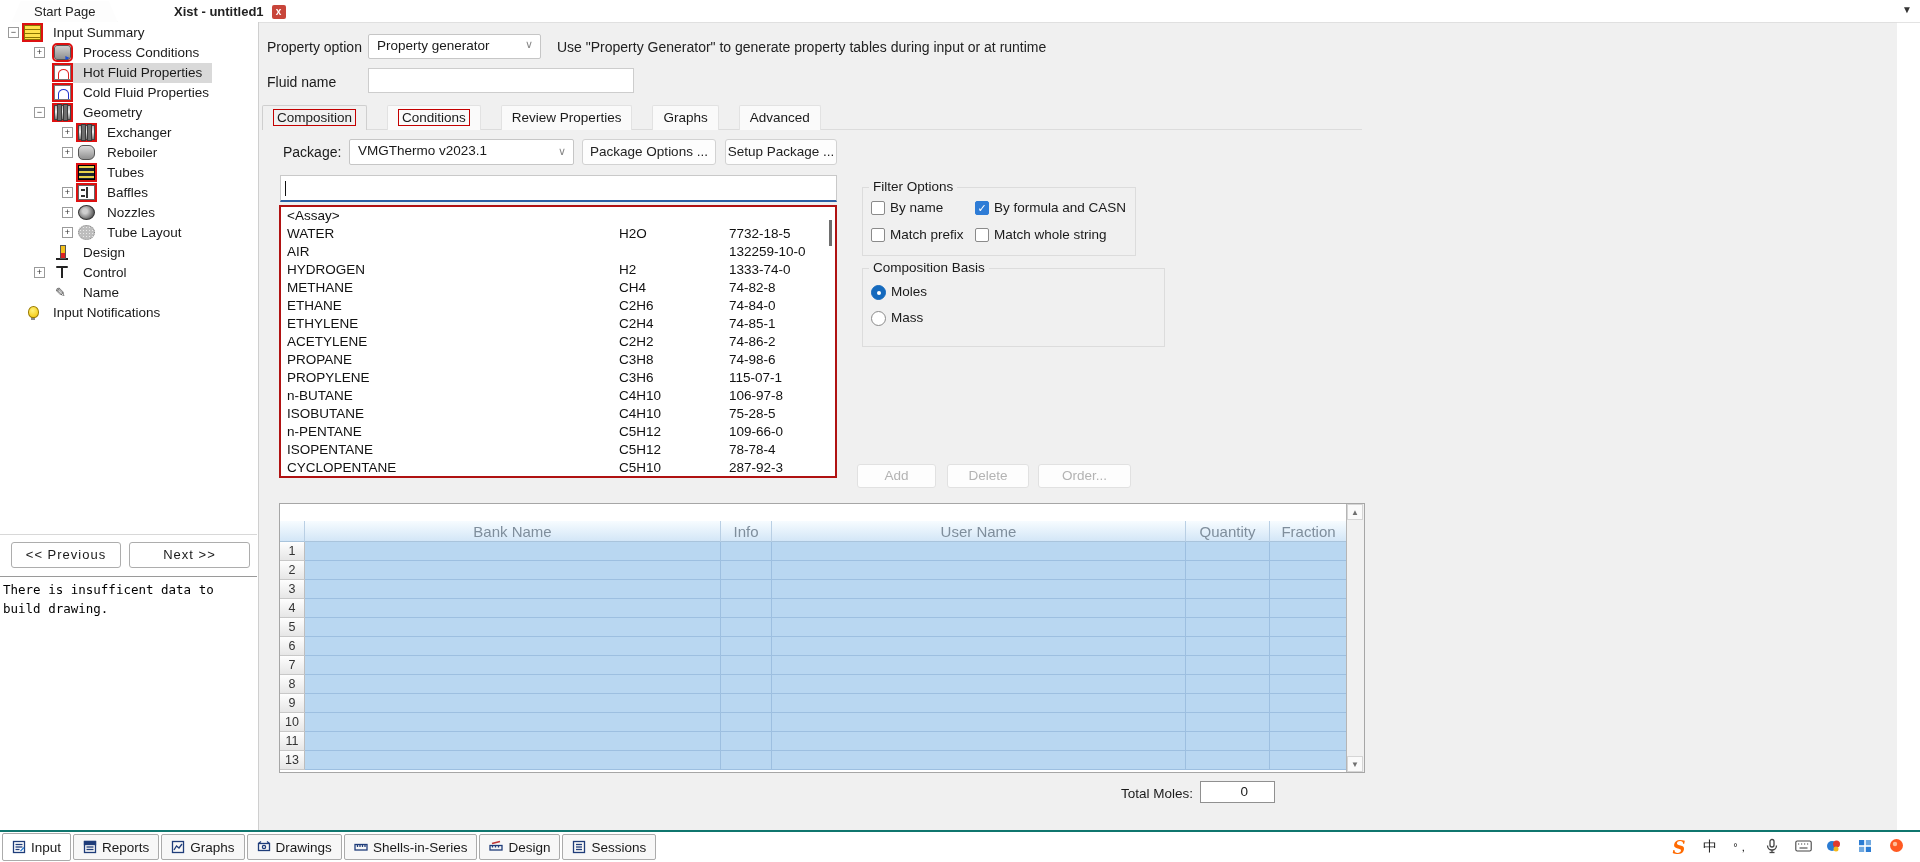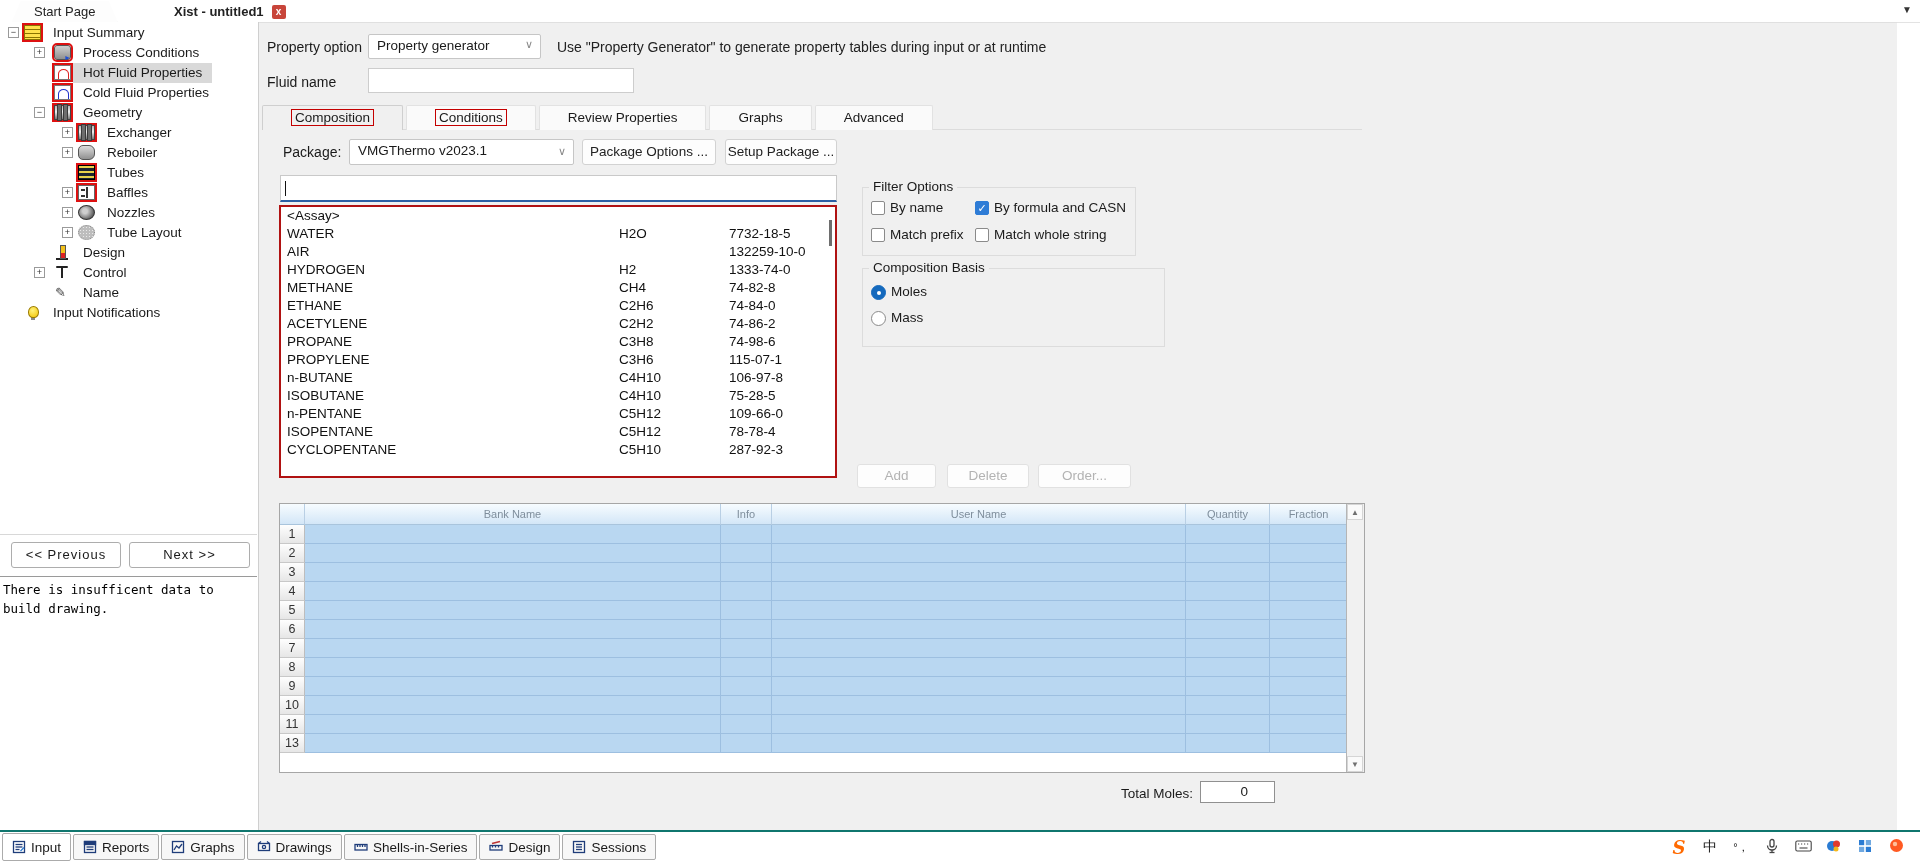--- a/index.html
+++ b/index.html
@@ -71,21 +71,21 @@
             font-size:13.5px;padding:3px 20px 0 8px;cursor:pointer;}
   .dropdown .chev{position:absolute;right:7px;top:3px;color:#888;font-size:11px;}
   .textbox{position:absolute;background:#fff;border:1px solid #cdcdcd;box-sizing:border-box;}
   .btn{position:absolute;background:#fdfdfd;border:1px solid #d2d2d2;border-radius:3px;font-size:13.5px;
        text-align:center;box-sizing:border-box;color:#222;cursor:pointer;}
   .btn.disabled{color:#b3b3b3;border-color:#e1e1e1;cursor:default;}
 
   
   #main-tabs{position:absolute;left:3px;top:82px;height:24px;display:flex;}
   #main-tabs-underline{position:absolute;left:3px;top:106px;width:1100px;border-top:1px solid #dcdcdc;}
-  .mtab{height:24px;line-height:23px;padding:0 28px;margin-right:3px;font-size:13.5px;background:#fafafa;
+  .mtab{height:24px;line-height:23px;padding:0 10px;margin-right:20px;font-size:13.5px;background:#fafafa;
         border:1px solid #e2e2e2;border-bottom:none;border-radius:2px 2px 0 0;cursor:pointer;}
   .mtab.active{background:#f0f0f0;border-color:#cfcfcf;}
   .mtab .rbox{border:1px solid #c40000;padding:0 3px;}
 
   
   #search-box{position:absolute;left:21px;top:152px;width:557px;height:27px;background:#fff;
       border:1px solid #c9c9c9;border-bottom:2px solid #2b5fa3;box-sizing:border-box;}
   #search-caret{position:absolute;left:4px;top:5px;width:1px;height:15px;background:#111;}
   #component-list{position:absolute;left:20px;top:182px;width:558px;height:273px;background:#fff;
       border:2px solid #b01212;box-sizing:border-box;overflow:hidden;}
@@ -101,22 +101,22 @@
   .cb{position:absolute;width:14px;height:14px;border:1px solid #8a8a8a;border-radius:2px;background:#fff;box-sizing:border-box;cursor:pointer;}
   .cb.checked{background:#2e7cd6;border-color:#2e7cd6;color:#fff;font-size:11px;line-height:13px;text-align:center;}
   .cb-label{position:absolute;font-size:13.5px;}
   .radio{position:absolute;width:15px;height:15px;border:1px solid #8a8a8a;border-radius:50%;background:#fff;box-sizing:border-box;cursor:pointer;}
   .radio.selected{background:#1469bd;border-color:#1469bd;}
   .radio.selected::after{content:"";position:absolute;left:4.5px;top:4.5px;width:4px;height:4px;border-radius:50%;background:#fff;}
 
   
   #grid{position:absolute;left:20px;top:480px;width:1086px;height:270px;border:1px solid #a6a6a6;background:#fff;box-sizing:border-box;}
   .grid-rowline{display:flex;}
-  .gh{height:21px;line-height:21px;background:linear-gradient(#f7fcff,#d3e6f7);color:#7f8e9c;font-size:11px;
-      text-align:center;border-right:1px solid #b9cfe4;border-bottom:1px solid #a9c4dc;box-sizing:border-box;}
+  .gh{height:21px;line-height:21px;background:linear-gradient(#f7fcff,#d3e6f7);color:#7f8e9c;font-size:15px;
+      text-align:center;border-right:1px solid #b9cfe4;border-bottom:1px solid #a9c4dc;box-sizing:border-box;margin-top:17px;}
   .gc{height:19px;box-sizing:border-box;border-right:1px solid #9dbfe0;border-bottom:1px solid #9dbfe0;background:#b9d7f1;}
   .gnum{background:linear-gradient(#fefefe,#e6e6e6);border-right:1px solid #bdbdbd;border-bottom:1px solid #c8c8c8;
       color:#333;font-size:12.5px;text-align:center;line-height:19px;}
   #grid-scroll{position:absolute;right:0;top:0;width:17px;height:268px;background:#f1f1f1;border-left:1px solid #b5b5b5;}
   .scroll-arrow{position:absolute;left:0;width:16px;height:16px;font-size:8px;color:#707070;text-align:center;line-height:16px;background:#fafafa;border:1px solid #d5d5d5;box-sizing:border-box;}
 
   #total-label{position:absolute;left:804px;top:763px;width:130px;text-align:right;font-size:13.5px;}
   #total-input{position:absolute;left:941px;top:758px;width:75px;height:22px;background:#fff;border:1px solid #909090;
       box-sizing:border-box;font-size:13.5px;text-align:right;padding:2px 26px 0 0;}
 
@@ -275,20 +275,25 @@
         </div>
         <div class="comp-row">
           <span class="comp-name">METHANE</span>
           <span class="comp-formula">CH4</span>
           <span class="comp-casn">74-82-8</span>
         </div>
         <div class="comp-row">
           <span class="comp-name">ETHANE</span>
           <span class="comp-formula">C2H6</span>
           <span class="comp-casn">74-84-0</span>
+        </div>
+        <div class="comp-row">
+          <span class="comp-name">ETHYLENE</span>
+          <span class="comp-formula">C2H4</span>
+          <span class="comp-casn">74-85-1</span>
         </div>
         <div class="comp-row">
           <span class="comp-name">ACETYLENE</span>
           <span class="comp-formula">C2H2</span>
           <span class="comp-casn">74-86-2</span>
         </div>
         <div class="comp-row">
           <span class="comp-name">PROPANE</span>
           <span class="comp-formula">C3H8</span>
           <span class="comp-casn">74-98-6</span>

